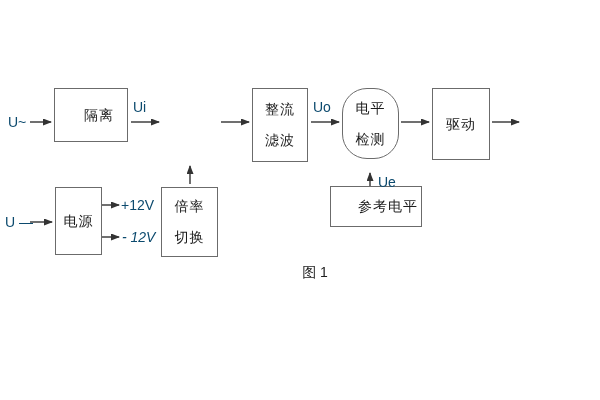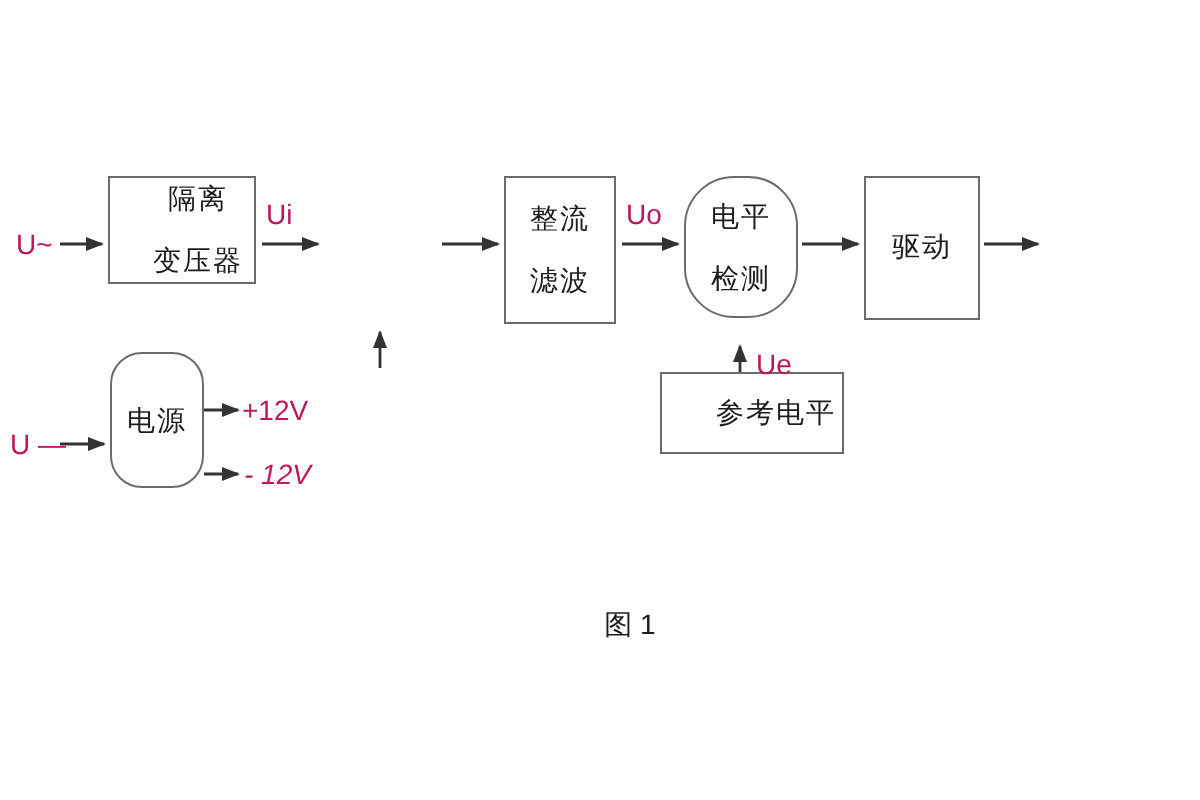--- a/index.html
+++ b/index.html
@@ -35,41 +35,40 @@
   }
   .block .line {
     display: block;
     line-height: 31px;
     white-space: nowrap;
   }
   .sig-label {
     position: absolute;
     font-size: 14px;
     white-space: nowrap;
-    color: #be185d;
+    color: #0c4a6e;
   }
   .caption {
     position: absolute;
     left: 290px;
     top: 264px;
     width: 50px;
     text-align: center;
     font-size: 14px;
-    margin-top: 40px;
   }
 
   
   #box-isolation  { left: 54px;  top: 88px;  width: 74px; height: 54px; padding-left: 16px; }
   #box-setting    { left: 162px; top: 88px;  width: 57px; height: 71px; }
   #box-rectifier  { left: 252px; top: 88px;  width: 56px; height: 74px; }
   #box-level      { left: 342px; top: 88px;  width: 57px; height: 71px; border-radius: 25px; }
   #box-driver     { left: 432px; top: 88px;  width: 58px; height: 72px; font-family: Liberation Serif, serif; }
   #box-relay      { left: 522px; top: 88px;  width: 70px; height: 69px; }
   
-  #box-power      { left: 55px;  top: 176px; width: 47px; height: 68px; border-radius: 16px; }
+  #box-power      { left: 55px;  top: 187px; width: 47px; height: 68px; }
   #box-ratio      { left: 161px; top: 187px; width: 57px; height: 70px; }
   #box-reference  { left: 330px; top: 186px; width: 92px; height: 41px; font-size: 14px; padding-left: 24px; }
 
   
   #label-ac   { left: 8px;   top: 114px; }
   #label-dc   { left: 5px;   top: 214px; }
   #label-ui   { left: 133px; top: 99px;  }
   #label-uo   { left: 313px; top: 99px;  }
   #label-ue   { left: 378px; top: 174px; }
   #label-p12  { left: 121px; top: 197px; }
@@ -96,36 +95,39 @@
       <line x1="30" y1="222" x2="52" y2="222" marker-end="url(#ah)"></line>
       <line x1="102" y1="205" x2="119" y2="205" marker-end="url(#ah)"></line>
       <line x1="102" y1="237" x2="119" y2="237" marker-end="url(#ah)"></line>
       <line x1="190" y1="184" x2="190" y2="166" marker-end="url(#ah)"></line>
       <line x1="370" y1="196" x2="370" y2="173" marker-end="url(#ah)"></line>
     </g>
   </svg>
 
   <div class="block" id="box-isolation">
     <span class="line">隔离</span>
-    <span class="line">变压器</span>
   </div>
   <div class="block" id="box-rectifier">
     <span class="line">整流</span>
     <span class="line">滤波</span>
   </div>
   <div class="block" id="box-level">
     <span class="line">电平</span>
     <span class="line">检测</span>
   </div>
   <div class="block" id="box-driver">
     <span class="line">驱动</span>
   </div>
 
   <div class="block" id="box-power">
     <span class="line">电源</span>
+  </div>
+  <div class="block" id="box-ratio">
+    <span class="line">倍率</span>
+    <span class="line">切换</span>
   </div>
   <div class="block" id="box-reference">
     <span class="line">参考电平</span>
   </div>
 
   <span class="sig-label" id="label-ac">U~</span>
   <span class="sig-label" id="label-dc">U —</span>
   <span class="sig-label" id="label-ui">Ui</span>
   <span class="sig-label" id="label-uo">Uo</span>
   <span class="sig-label" id="label-ue">Ue</span>

